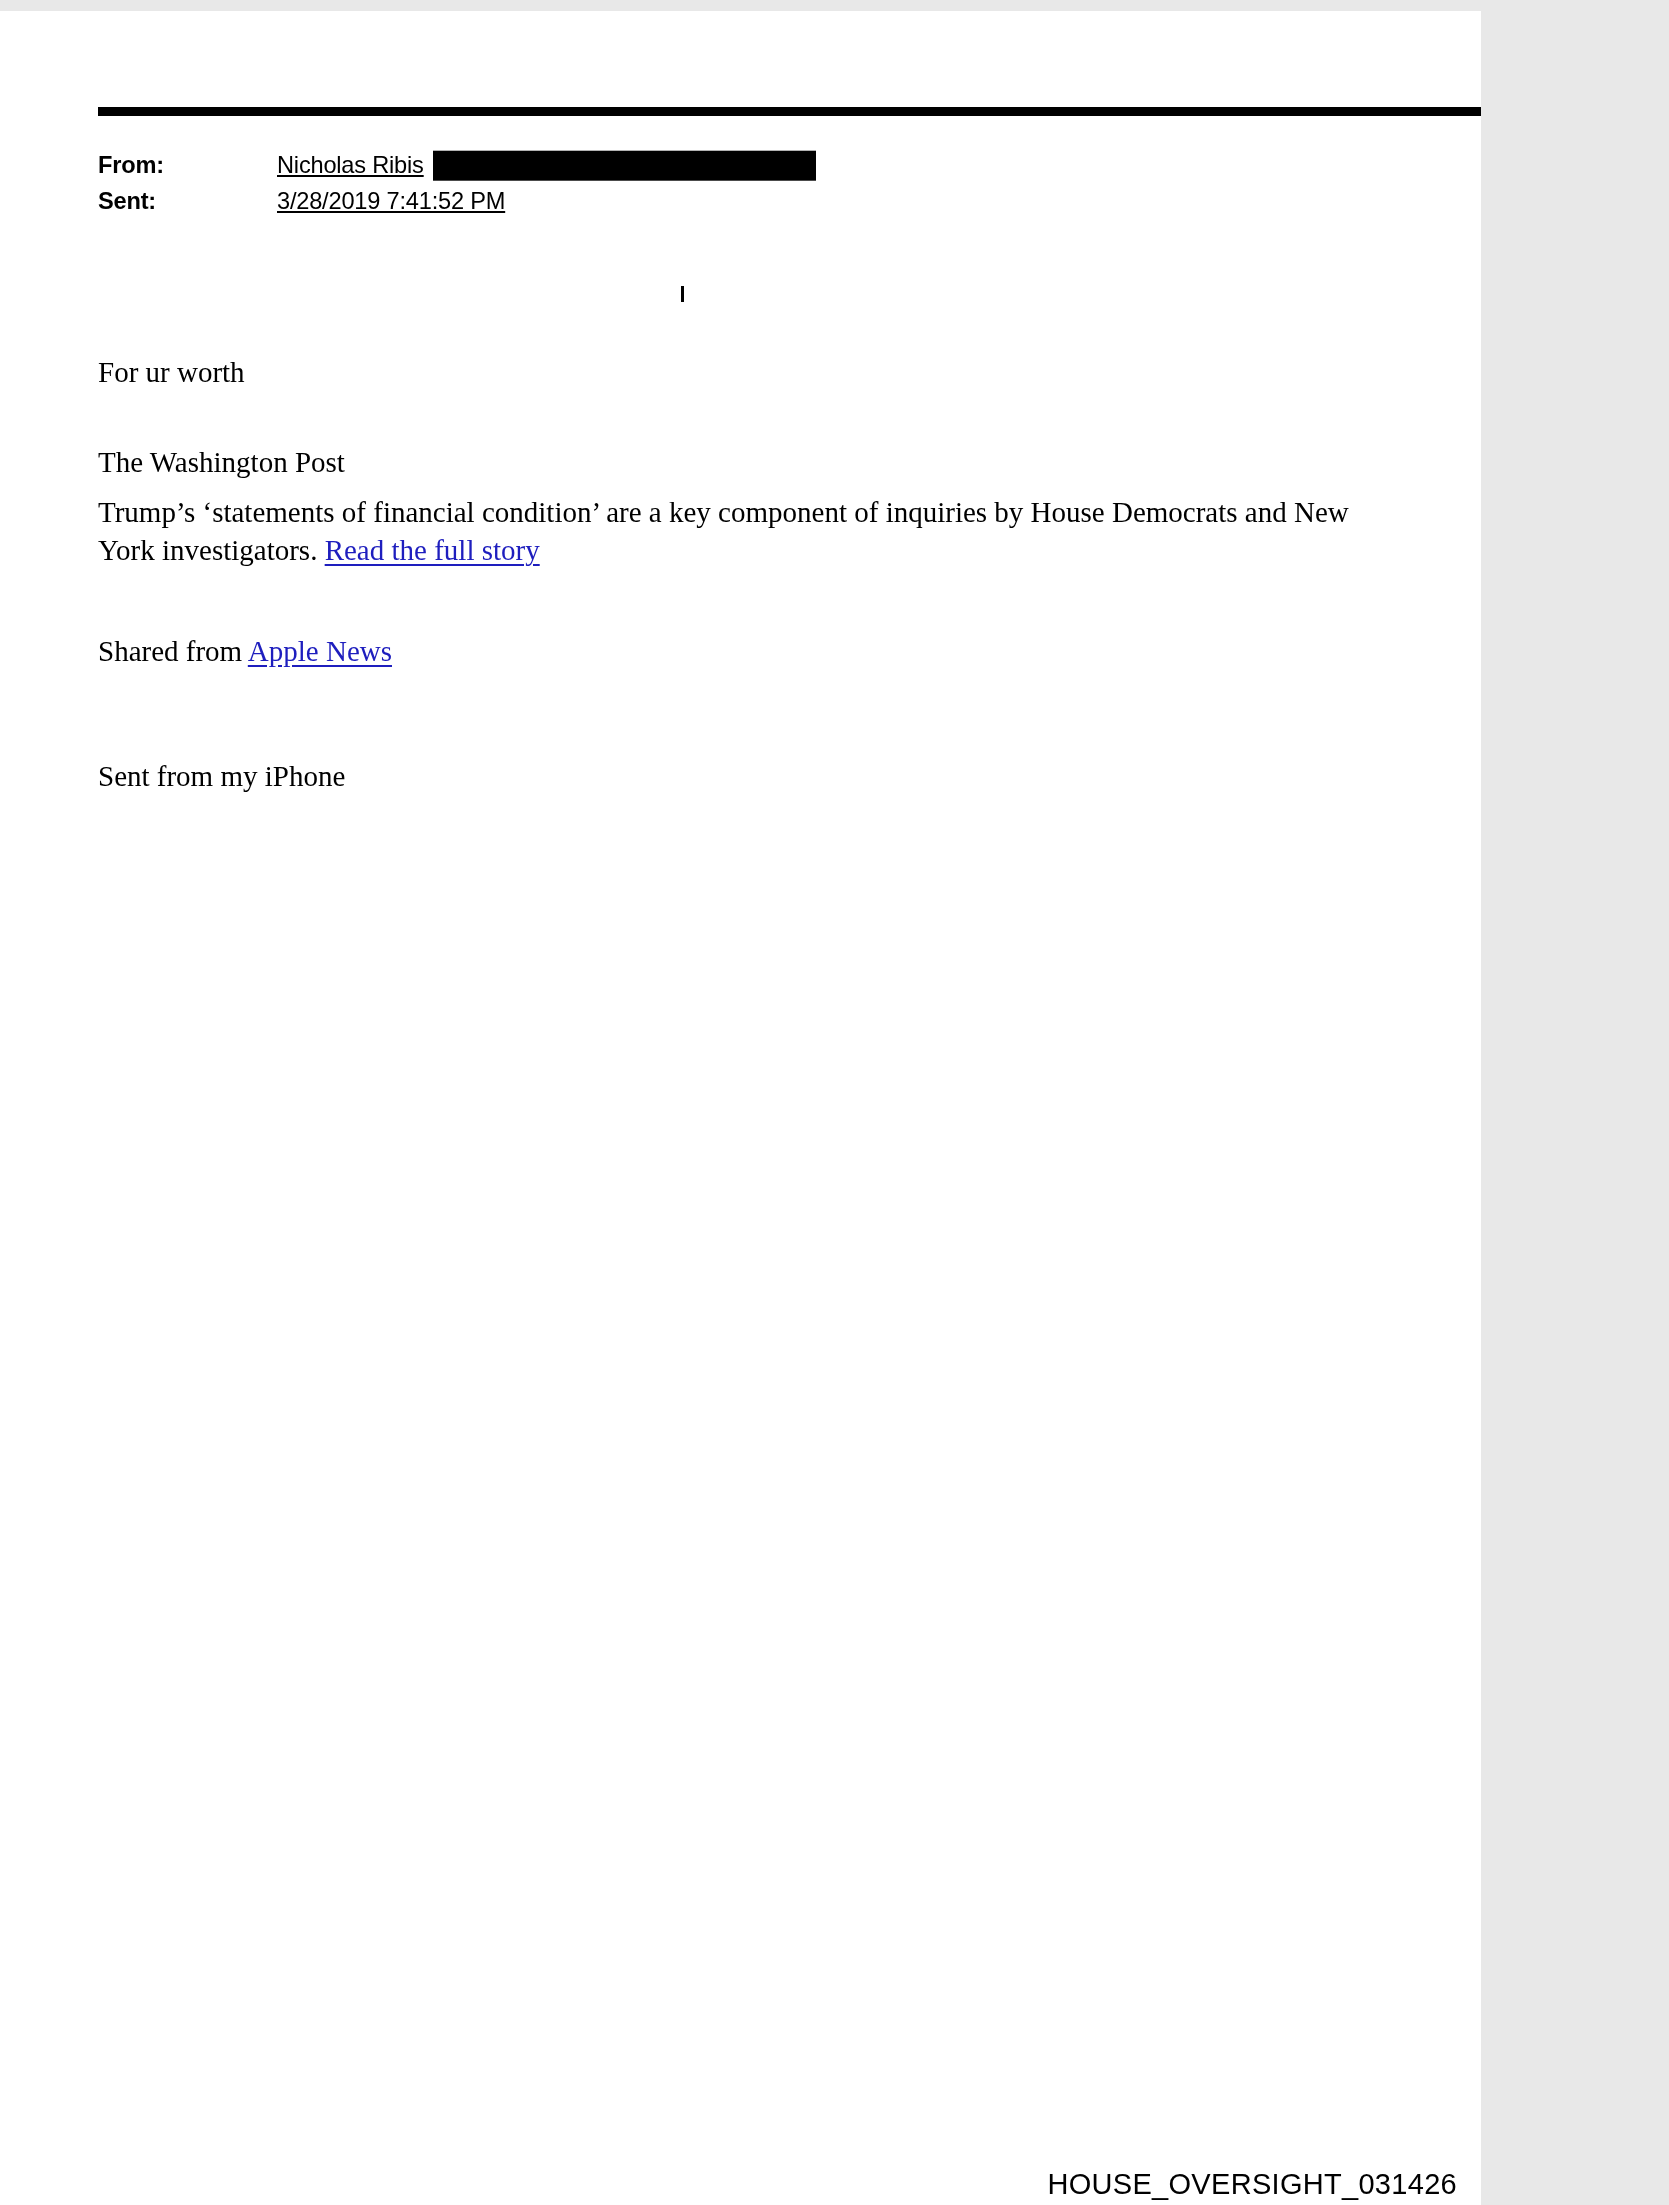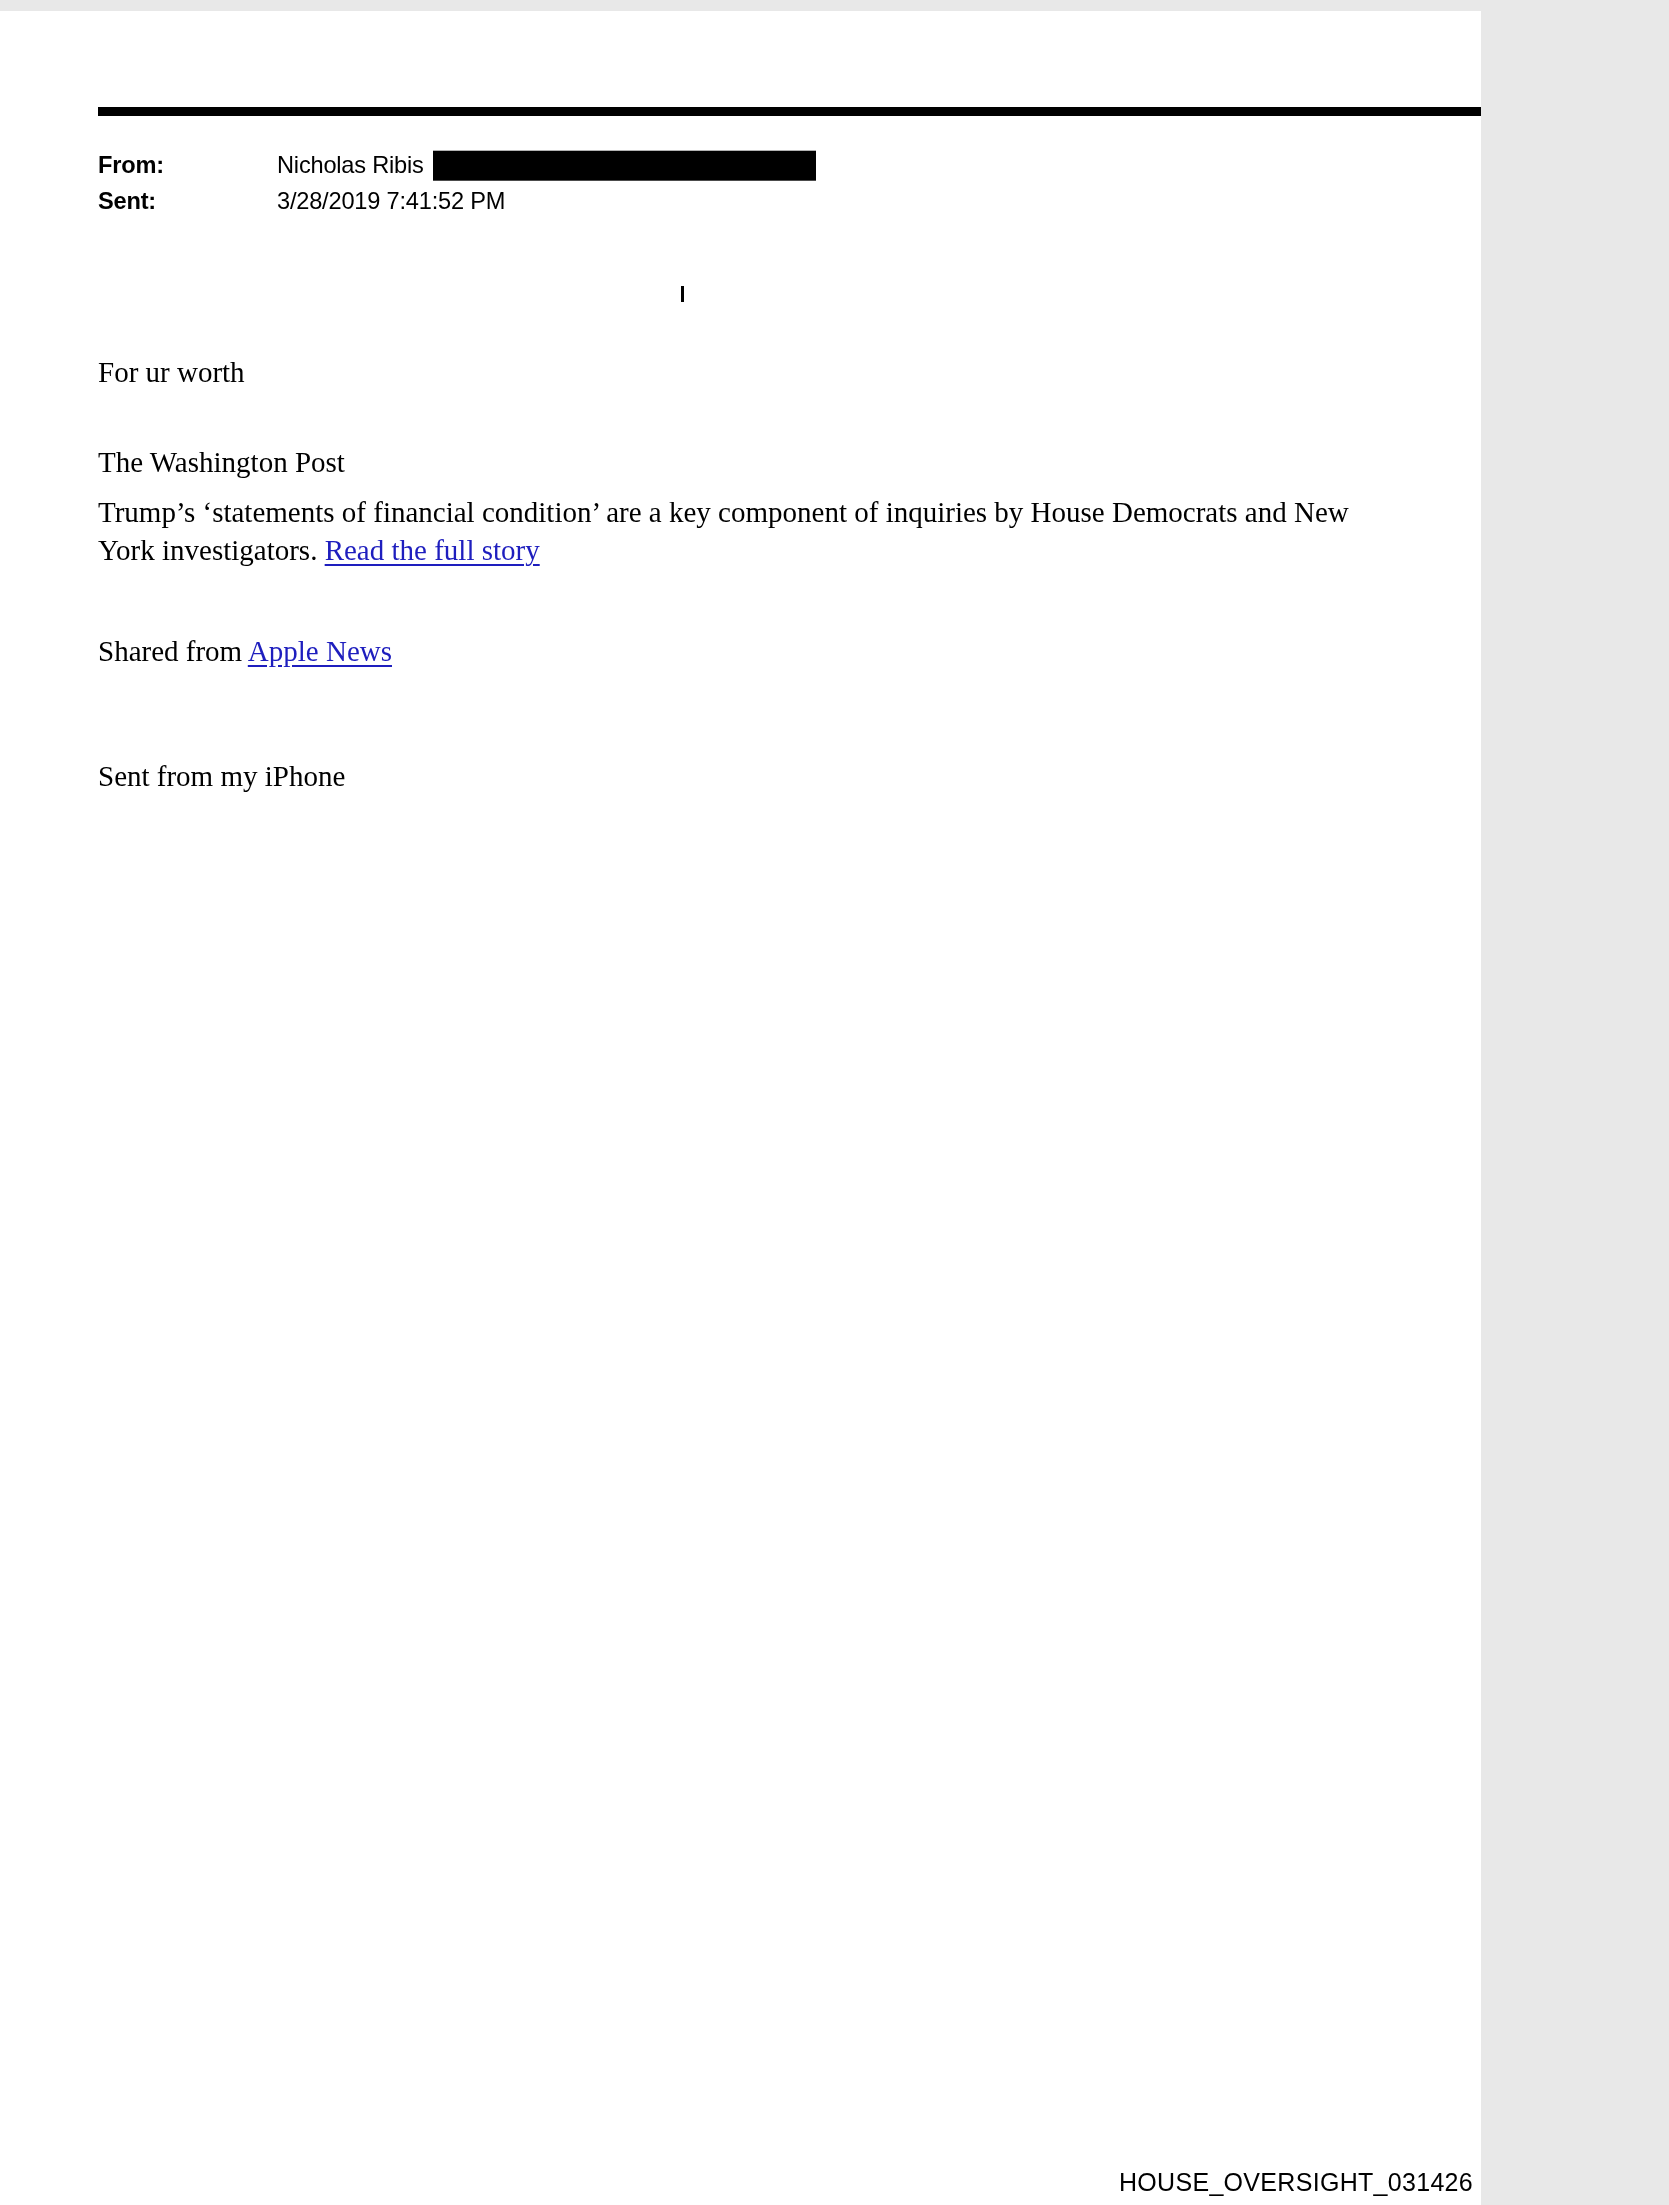--- a/index.html
+++ b/index.html
@@ -24,21 +24,21 @@
   .email-header {
     position: absolute;
     left: 98px; top: 136px;
     width: 1440px;
     font-size: 23.6px;
     line-height: 36px;
     letter-spacing: -0.2px;
   }
   .hrow { display: grid; grid-template-columns: 179px 1fr; }
   .hlabel { font-weight: 700; }
-  .hvalue { white-space: nowrap; }
+  .hvalue { white-space: nowrap; text-decoration: underline; }
   .redaction {
     display: inline-block;
     width: 383px; height: 30px;
     background: var(--redaction, #000);
     margin-left: 9.2px;
     vertical-align: middle;
     transform: translateY(-1.3px);
   }
   .stray-mark {
     position: absolute;
@@ -66,23 +66,23 @@
     color: var(--link, #1e1ebe);
     text-decoration: underline;
     text-decoration-thickness: 2px;
     text-underline-offset: 3.9px;
     cursor: pointer;
     text-align: right;
   }
   
   .bates {
     position: absolute;
-    right: 8px; top: 2157px;
+    right: 24px; top: 2157px;
     font-family: "Liberation Sans", sans-serif;
-    font-size: 25px;
+    font-size: 29px;
     letter-spacing: 0.3px;
     color: #000;
     white-space: nowrap;
   }
 </style>
 </head>
 <body>
 
 <div class="page">
 

